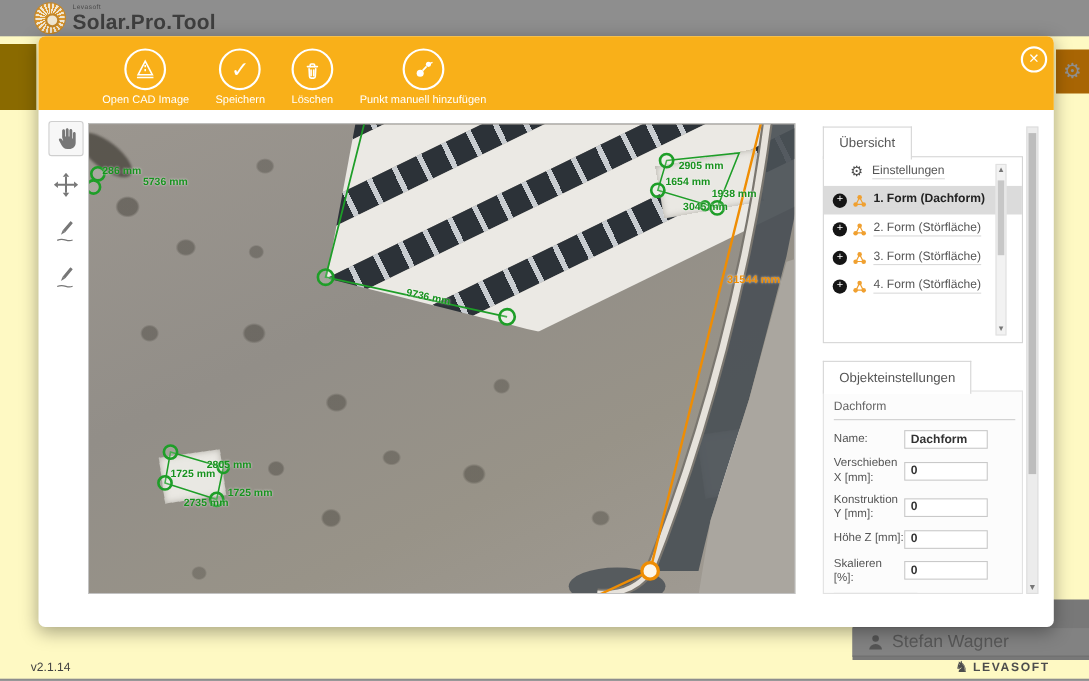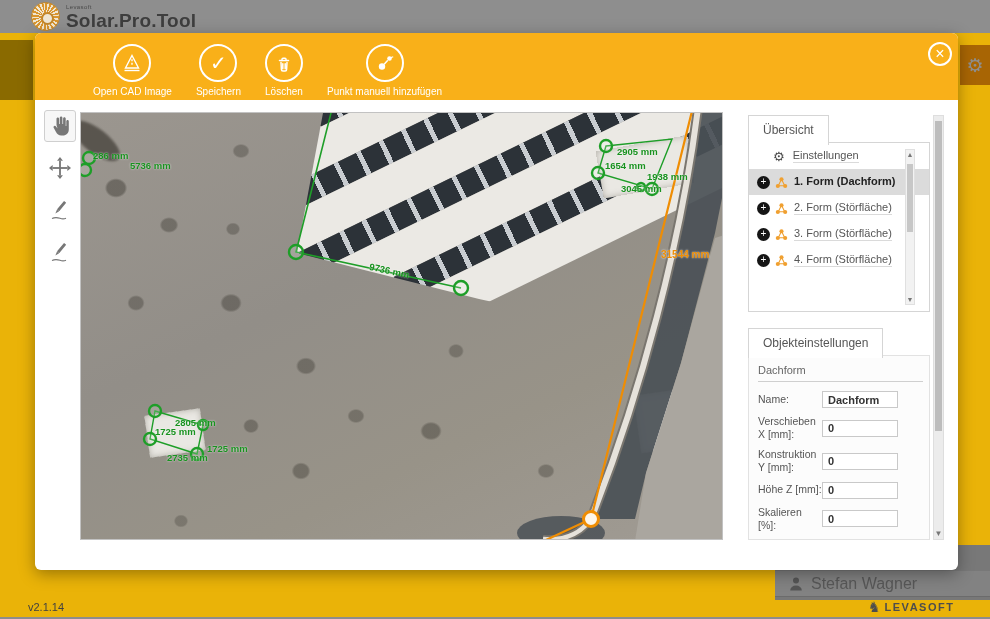--- a/index.html
+++ b/index.html
@@ -1,18 +1,18 @@
 <!DOCTYPE html>
 <html><head>
 <meta charset="utf-8">
 <style>
   * { margin:0; padding:0; box-sizing:border-box; }
   html,body { width:990px; height:619px; overflow:hidden; }
   body { font-family:"Liberation Sans","DejaVu Sans",sans-serif; background:#8d8d8d; }
-  #app { position:relative; width:990px; height:617px; background:#eab308; }
+  #app { position:relative; width:990px; height:617px; background:#fef9c3; }
   .abs { position:absolute; }
 
   
   #topnav { position:absolute; left:0; top:0; width:990px; height:33px; background:#8e8e8e;
             display:flex; align-items:center; }
   #sun-logo { position:absolute; left:31px; top:2px; width:29px; height:29px; border-radius:50%;
               background:repeating-conic-gradient(#d9952e 0 9deg, #efe6d2 9deg 18deg);
               border:1px solid #c3872a; }
   #sun-logo::after { content:""; position:absolute; left:9px; top:9px; width:9px; height:9px;
               border-radius:50%; background:#efe6d2; border:2px solid #c3872a; }
@@ -306,21 +306,21 @@
       </svg>
 
       <div class="meas" style="left:12px;top:37px;">286 mm</div>
       <div class="meas" style="left:4px;top:47px;margin-left:45px;">5736 mm</div>
       <div class="meas" style="left:536px;top:33px;">2905 mm</div>
       <div class="meas" style="left:524px;top:47px;">1654 mm</div>
       <div class="meas" style="left:566px;top:58px;">1938 mm</div>
       <div class="meas" style="left:540px;top:70px;">3045 mm</div>
       <div class="meas" style="left:288px;top:152px;transform:rotate(12deg);">9736 mm</div>
       <div class="meas o" style="left:580px;top:136px;">31544 mm</div>
-      <div class="meas" style="left:94px;top:304px;text-align:right;">2805 mm</div>
+      <div class="meas" style="left:107px;top:304px;text-align:right;">2805 mm</div>
       <div class="meas" style="left:74px;top:313px;">1725 mm</div>
       <div class="meas" style="left:126px;top:330px;">1725 mm</div>
       <div class="meas" style="left:86px;top:339px;">2735 mm</div>
     </div>
 
     <div class="tab" style="left:713px;top:82px;">Übersicht</div>
     <div id="overview-panel">
       <div class="ov-row indent">
         <span class="gearg">⚙</span>
         <span class="ov-label">Einstellungen</span>

